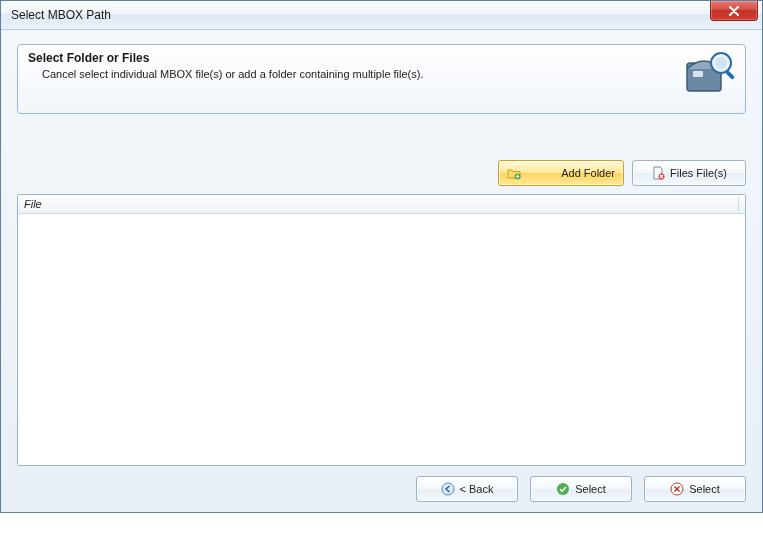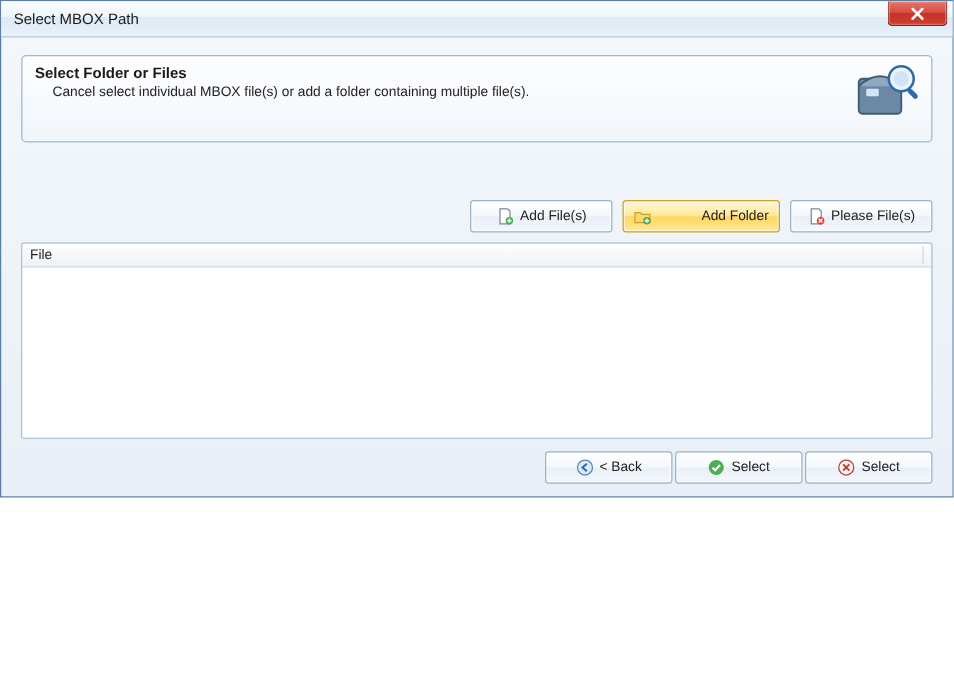--- a/index.html
+++ b/index.html
@@ -7,21 +7,21 @@
     padding: 0;
     width: 763px;
     height: 545px;
     font-family: "Segoe UI", Tahoma, sans-serif;
     font-size: 12px;
     overflow: hidden;
     background: #fff;
   }
   .window {
     width: 763px;
-    height: 398px;
+    height: 513px;
     box-sizing: border-box;
     border: 1px solid #5a7fa0;
     background: linear-gradient(to bottom, #f4f8fc 0%, #e8eff6 100%);
     display: flex;
     flex-direction: column;
     position: relative;
   }
   
   .titlebar {
     height: 28px;
@@ -131,37 +131,38 @@
   .file-header {
     height: 18px;
     background: linear-gradient(to bottom, #fdfeff 0%, #eef3f8 100%);
     border-bottom: 1px solid #cdd9e4;
     display: flex;
     align-items: center;
     padding-left: 6px;
     font-size: 11px;
     color: #222;
     position: relative;
+    font-style: italic;
   }
   .file-header::after{
     content:"";
     position:absolute;
     right:6px; top:2px; bottom:2px;
     width:1px;
     background:#cdd9e4;
   }
   .file-body {
     flex: 1 1 auto;
     background:#fff;
   }
   
   .bottom-bar {
     display:flex;
     justify-content:flex-end;
-    gap:2px;
+    gap:12px;
     margin-top:10px;
   }
   .nav-btn {
     height: 24px;
     min-width: 80px;
     border: 1px solid #9db3c7;
     border-radius: 3px;
     background: linear-gradient(to bottom, #ffffff 0%, #f4f8fc 48%, #e8eff6 52%, #f4f8fc 100%);
     display:flex;
     align-items:center;
@@ -203,49 +204,39 @@
           <path d="M6 20 Q23 4 40 20" fill="#8fa9c1" stroke="#3f5a73" stroke-width="1.5"></path>
           <rect x="12" y="22" width="10" height="6" rx="1" fill="#d7e4ef"></rect>
           <circle cx="40" cy="14" r="10" fill="#e9f3fb" stroke="#2d6aa8" stroke-width="2"></circle>
           <circle cx="40" cy="14" r="6" fill="#cfe5f7"></circle>
           <rect x="47" y="21" width="10" height="4" rx="2" transform="rotate(45 47 21)" fill="#2d6aa8"></rect>
         </svg>
       </span>
     </div>
 
     <div class="toolbar">
-      <div class="tb-btn">
-        <span class="ic">
-          <svg viewBox="0 0 14 14">
-            <path d="M3 1 h6 l2 2 v10 h-8 z" fill="#fefefe" stroke="#7a8a99"></path>
-            <circle cx="10.5" cy="10.5" r="3" fill="#4caf50"></circle>
-            <path d="M10.5 8.8 v3.4 M8.8 10.5 h3.4" stroke="#fff" stroke-width="1.2"></path>
-          </svg>
-        </span>
-        <span>Add File(s)</span>
-      </div>
       <div class="tb-btn highlight">
         <span class="ic">
           <svg viewBox="0 0 14 14">
             <path d="M1 4 h4 l1.5 1.5 H13 V12 H1 Z" fill="#ffd86b" stroke="#c9a227"></path>
             <circle cx="10.5" cy="10.5" r="3" fill="#4caf50"></circle>
             <path d="M10.5 8.8 v3.4 M8.8 10.5 h3.4" stroke="#fff" stroke-width="1.2"></path>
           </svg>
         </span>
         <span>Add Folder</span>
       </div>
       <div class="tb-btn">
         <span class="ic">
           <svg viewBox="0 0 14 14">
             <path d="M3 1 h6 l2 2 v10 h-8 z" fill="#fefefe" stroke="#7a8a99"></path>
             <circle cx="10.5" cy="10.5" r="3" fill="#e53935"></circle>
             <path d="M9 9 l3 3 M12 9 l-3 3" stroke="#fff" stroke-width="1.2"></path>
           </svg>
         </span>
-        <span>Please File(s)</span>
+        <span>Files File(s)</span>
       </div>
     </div>
 
     <div class="file-panel">
       <div class="file-header">
         <span>File</span>
       </div>
       <div class="file-body"></div>
     </div>
 

